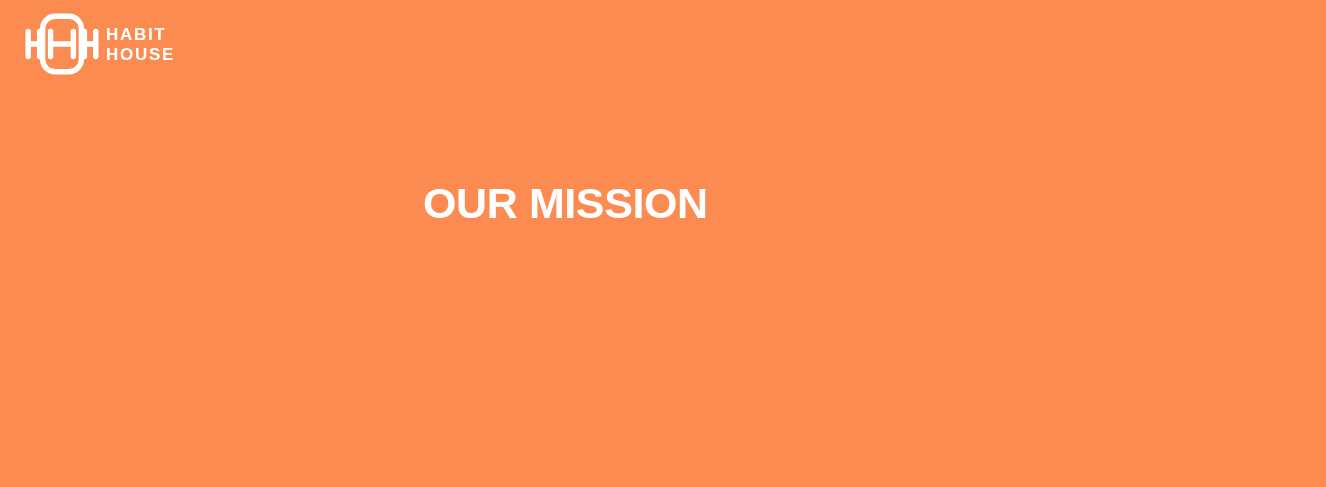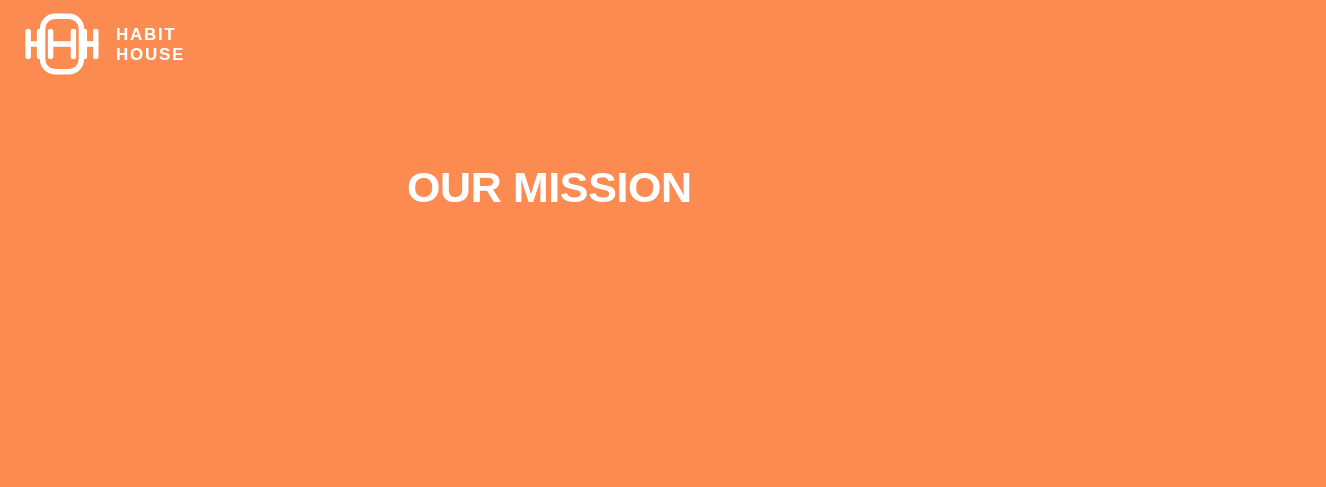--- a/index.html
+++ b/index.html
@@ -25,21 +25,21 @@
     overflow: hidden;
   }
 
   
   .brand-lockup {
     position: absolute;
     left: 25px;
     top: 13px;
     display: flex;
     align-items: center;
-    gap: 17px;
+    gap: 7px;
     text-decoration: none;
   }
 
   .brand-mark {
     width: 74px;
     height: 62px;
     display: block;
     flex: 0 0 auto;
   }
 
@@ -63,21 +63,21 @@
 
   
   .mission-block {
     position: absolute;
     left: 407px;
     top: 163px;
     width: 520px;
   }
 
   .mission-heading {
-    margin: 0;
+    margin: 16px;
     color: #ffffff;
     font-family: "Liberation Sans", sans-serif;
     font-weight: bold;
     font-size: 43px;
     line-height: 48px;
     letter-spacing: -0.4px;
     white-space: nowrap;
   }
 
   .mission-body {

